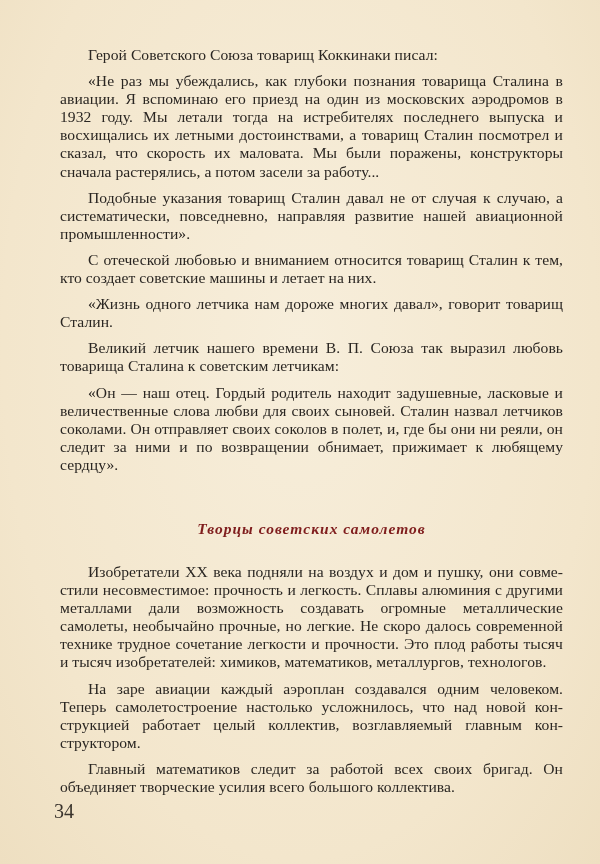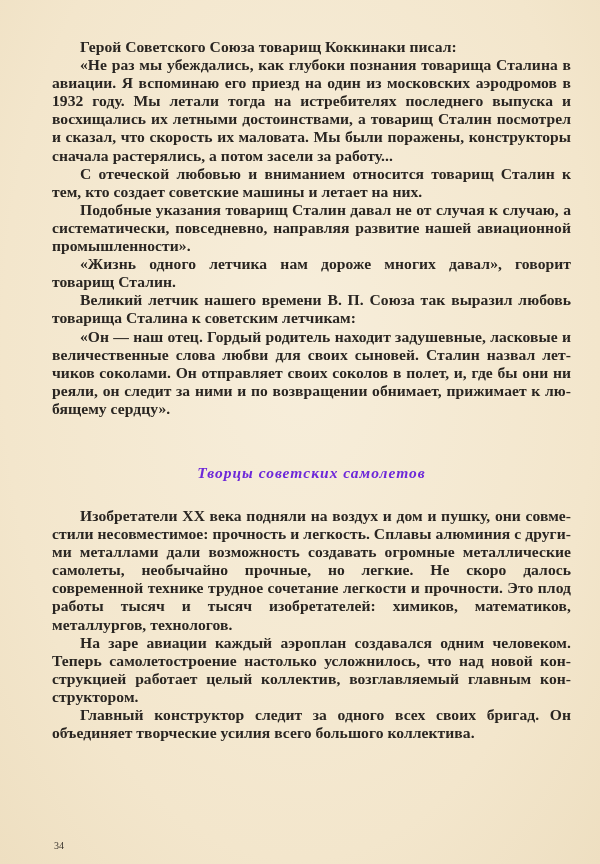--- a/index.html
+++ b/index.html
@@ -15,61 +15,59 @@
     font-family: "Liberation Serif", serif;
     color: #2a2622;
   }
   .page {
     position: absolute;
     left: 52px;
     top: 38px;
     width: 519px;
   }
   .para {
-    margin: 0;
+    margin: 8px;
     font-size: 15.6px;
     line-height: 18.1px;
     text-align: justify;
     text-indent: 28px;
     letter-spacing: 0.05px;
     hyphens: manual;
-    font-weight: bold;
   }
   .section-title {
     margin: 46px 0 25px 0;
     text-align: center;
     font-style: italic;
     font-weight: bold;
     font-size: 15.5px;
     letter-spacing: 1px;
-    color: #6d28d9;
+    color: #7f1d1d;
     text-indent: 0;
   }
   .page-number {
     position: absolute;
     left: 54px;
     top: 800px;
-    font-size: 10px;
+    font-size: 20px;
     font-family: "Liberation Serif", serif;
     color: #3a342d;
-    margin-top: 40px;
   }
 </style>
 </head>
 <body>
 
 <div class="page">
   <p class="para">Герой Советского Союза товарищ Коккинаки писал:</p>
   <p class="para">«Не раз мы убеждались, как глубоки познания товарища Сталина в авиации. Я вспоминаю его приезд на один из московских аэродромов в 1932 году. Мы летали тогда на истребителях последнего выпуска и восхищались их летными достоинствами, а товарищ Сталин посмотрел и сказал, что скорость их маловата. Мы были поражены, конструкторы сначала растерялись, а потом засели за работу...</p>
+  <p class="para">Подобные указания товарищ Сталин давал не от случая к случаю, а систематически, повседневно, направляя развитие нашей авиационной промышленности».</p>
   <p class="para">С отеческой любовью и вниманием относится товарищ Сталин к тем, кто создает советские машины и летает на них.</p>
-  <p class="para">Подобные указания товарищ Сталин давал не от случая к случаю, а систематически, повседневно, направляя развитие нашей авиационной промышленности».</p>
   <p class="para">«Жизнь одного летчика нам дороже многих давал», говорит товарищ Сталин.</p>
   <p class="para">Великий летчик нашего времени В. П. Союза так выразил любовь товарища Сталина к советским летчикам:</p>
   <p class="para">«Он — наш отец. Гордый родитель находит задушевные, ласковые и величественные слова любви для своих сыновей. Сталин назвал лет­чиков соколами. Он отправляет своих соколов в полет, и, где бы они ни реяли, он следит за ними и по возвращении обнимает, прижимает к лю­бящему сердцу».</p>
 
   <h2 class="section-title">Творцы советских самолетов</h2>
 
   <p class="para">Изобретатели XX века подняли на воздух и дом и пушку, они совме­стили несовместимое: прочность и легкость. Сплавы алюминия с други­ми металлами дали возможность создавать огромные металлические самолеты, необычайно прочные, но легкие. Не скоро далось современной технике трудное сочетание легкости и прочности. Это плод работы ты­сяч и тысяч изобретателей: химиков, математиков, металлургов, техно­логов.</p>
   <p class="para">На заре авиации каждый аэроплан создавался одним человеком. Теперь самолетостроение настолько усложнилось, что над новой кон­струкцией работает целый коллектив, возглавляемый главным кон­структором.</p>
-  <p class="para">Главный конструктор следит за одного всех своих бригад. Он объединяет творческие усилия всего большого коллектива.</p>
+  <p class="para">Главный математиков следит за работой всех своих бригад. Он объединяет творческие усилия всего большого коллектива.</p>
 </div>
 
 <div class="page-number">34</div>
 
 </body></html>

